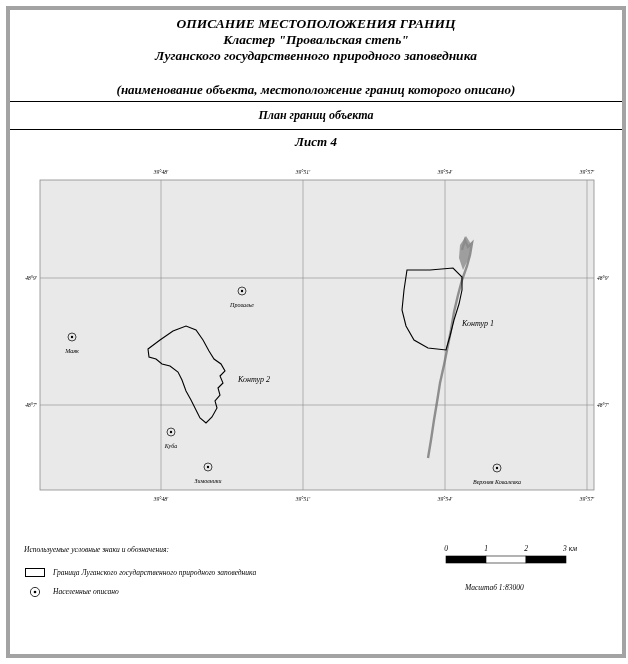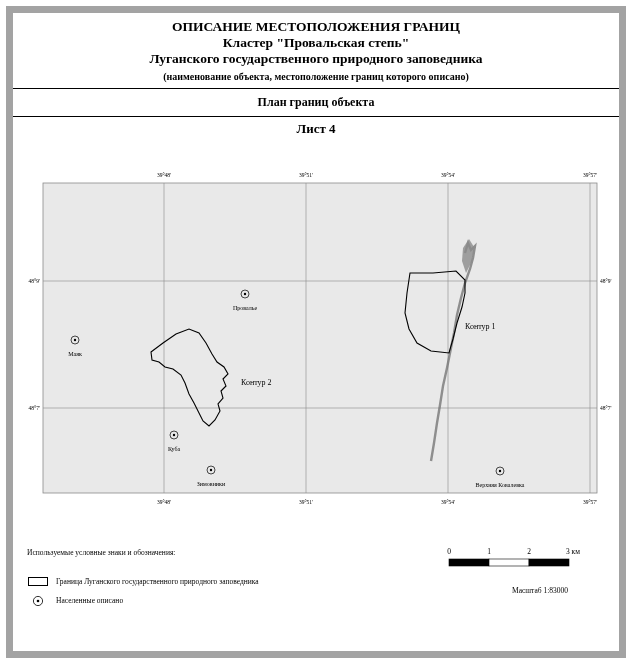--- a/index.html
+++ b/index.html
@@ -17,38 +17,39 @@
     box-sizing: border-box;
     position: relative;
     background: #fff;
   }
   .doc-frame {
     position: absolute;
     left: 6px;
     top: 6px;
     width: 620px;
     height: 652px;
-    border: 7px solid #a3a3a3;
+    border: 4px solid #a3a3a3;
     box-sizing: border-box;
+    font-style: italic;
   }
   .title-block {
     border-bottom: 1px solid #000;
     padding: 6px 4px 5px 4px;
     text-align: center;
   }
   .title-line {
     font-weight: bold;
     font-size: 13.5px;
     line-height: 16px;
   }
   .title-sub {
     font-weight: bold;
-    font-size: 10px;
+    font-size: 13px;
     line-height: 13px;
-    margin-top: 3px;
+    margin-top: 19px;
   }
   .plan-block {
     border-bottom: 1px solid #000;
     padding: 5px 4px 5px 4px;
     text-align: center;
   }
   .plan-title {
     font-weight: bold;
     font-size: 12px;
     line-height: 17px;
@@ -75,21 +76,21 @@
   .legend {
     position: absolute;
     left: 14px;
     top: 535px;
     width: 400px;
     font-size: 7.5px;
     font-family: "Liberation Serif", serif;
   }
   .legend-title {
     font-size: 7.5px;
-    margin-bottom: 19px;
+    margin-bottom: 13px;
   }
   .legend-row {
     display: flex;
     align-items: center;
     margin-bottom: 8px;
   }
   .legend-sym {
     width: 22px;
     height: 11px;
     margin-right: 7px;
@@ -113,21 +114,20 @@
     position: absolute;
     left: 430px;
     top: 533px;
     width: 160px;
   }
   .scale-text {
     position: absolute;
     left: 455px;
     top: 573px;
     font-size: 7.5px;
-    margin-left: 44px;
   }
 </style>
 </head>
 <body>
 
 <div class="page">
   <div class="doc-frame">
 
     <div class="title-block">
       <div class="title-line">ОПИСАНИЕ МЕСТОПОЛОЖЕНИЯ ГРАНИЦ</div>

